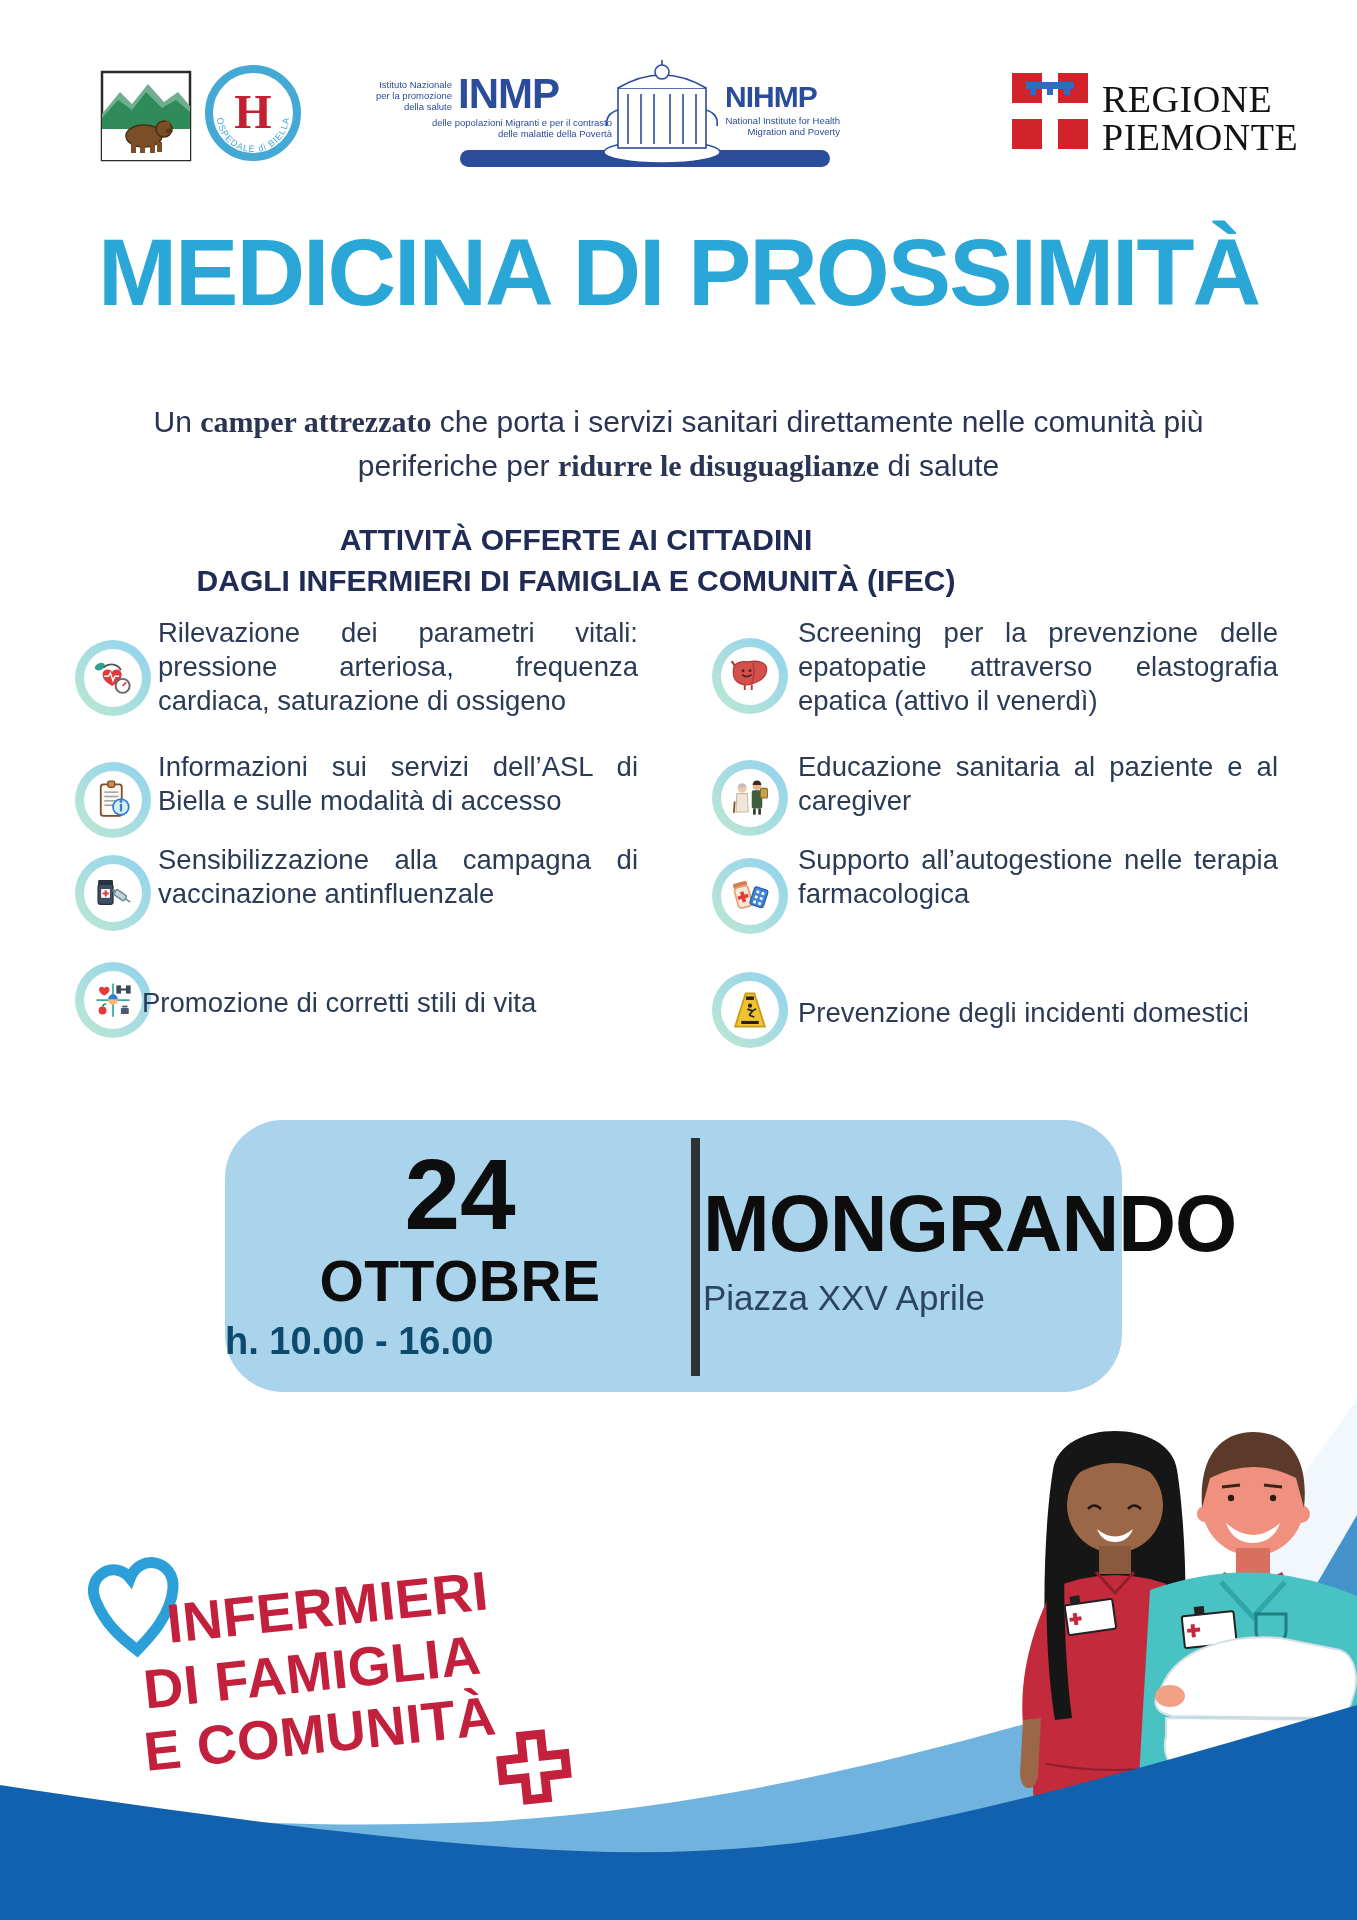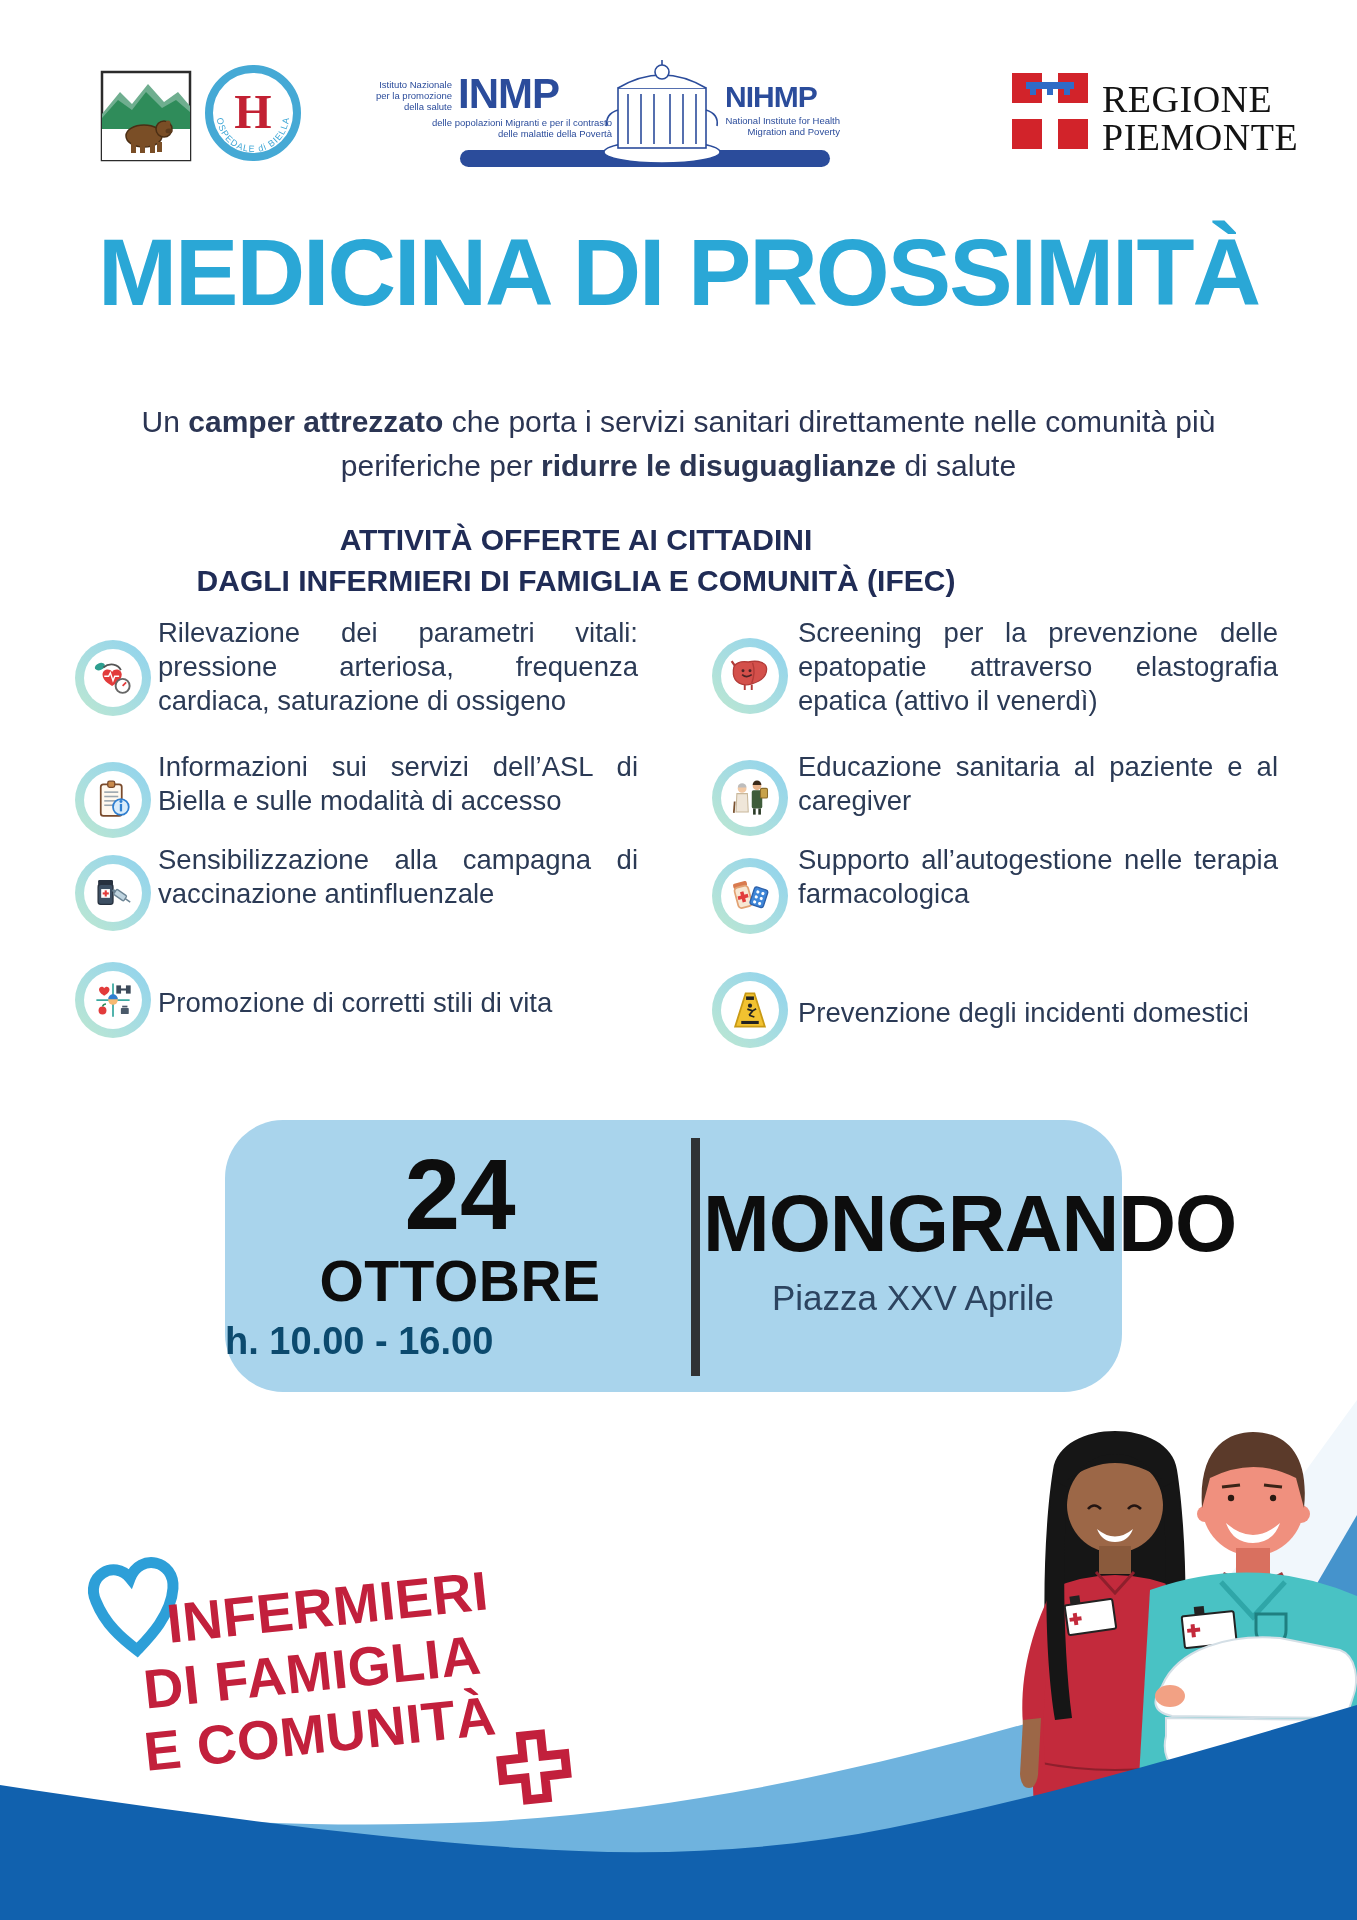--- a/index.html
+++ b/index.html
@@ -9,37 +9,37 @@
 
   
   .asl-text{left:80px;top:166px;color:#3FA7D6;font-size:21px;font-weight:bold;letter-spacing:1.6px;line-height:1.22;}
   .inmp-tiny{font-size:9.5px;color:#2B4C9B;line-height:1.15;text-align:right;}
   .inmp-acro{color:#2B4C9B;font-weight:bold;letter-spacing:-1px;}
   .rp-text{left:1102px;top:80px;color:#141414;font-family:"Liberation Serif",serif;font-size:38px;line-height:1.0;letter-spacing:.5px;}
 
   
   .title{left:0;top:218px;width:1357px;text-align:center;color:#2AA7D6;font-size:95px;font-weight:bold;letter-spacing:-2px;}
   .intro{left:0;top:400px;width:1357px;text-align:center;color:#2B3553;font-size:30px;line-height:1.48;}
-  .intro b{font-weight:bold;}
+  .intro b{font-weight:bold;font-family:Liberation Serif, serif;}
   .act-head{left:0;top:520px;width:1152px;text-align:center;color:#202C56;font-size:30px;font-weight:bold;line-height:1.35;}
 
   
   .ring{width:76px;height:76px;border-radius:50%;background:linear-gradient(225deg,#8FD2EE 0%,#A9DEE0 55%,#BEE8D0 100%);
         display:flex;align-items:center;justify-content:center;}
   .ring .core{width:58px;height:58px;border-radius:50%;background:#fff;display:flex;align-items:center;justify-content:center;}
   .act-text{margin:0;color:#2B3A55;font-size:27.5px;line-height:34px;text-align:justify;text-align-last:left;}
 
   
   .event-box{left:225px;top:1120px;width:897px;height:272px;background:#A9D4EC;border-radius:58px;}
   .ev-day{left:0;top:24px;width:470px;text-align:center;color:#0d0d0d;font-size:100px;font-weight:bold;line-height:1;}
   .ev-month{left:0;top:128px;width:470px;text-align:center;color:#0d0d0d;font-size:57px;font-weight:bold;letter-spacing:.5px;}
   .ev-hours{left:0;top:200px;width:470px;text-align:left;color:#0c4a6e;font-size:38px;font-weight:bold;}
   .ev-divider{left:466px;top:18px;width:9px;height:238px;background:#2F3235;}
   .ev-city{left:478px;top:58px;width:420px;text-align:center;color:#0d0d0d;font-size:80px;font-weight:bold;letter-spacing:-1px;}
-  .ev-venue{left:478px;top:158px;width:420px;text-align:center;color:#2C4460;font-size:35px;}
+  .ev-venue{left:478px;top:158px;width:420px;color:#2C4460;font-size:35px;}
 
   
   .brand{left:118px;top:1598px;transform:rotate(-6deg);transform-origin:left top;color:#C2203C;
          font-size:55px;font-weight:bold;line-height:1.14;letter-spacing:.5px;z-index:6;}
   .brand div{white-space:nowrap;}
   .b1{margin-left:46px;} .b2{margin-left:16px;} .b3{margin-left:10px;}
   .heart-svg{left:70px;top:1548px;z-index:5;}
   .cross-svg{left:492px;top:1725px;z-index:6;}
 
   .bottom-art{left:0;top:1120px;z-index:1;}
@@ -267,21 +267,21 @@
       <circle cx="24" cy="19" r="2.4" fill="#222"></circle>
       <path d="M21,23 L27,25 M27,25 L31,22.5 M27,25 L23,30 M23,30 L29,32" stroke="#222" stroke-width="2" fill="none"></path>
       <rect x="14" y="36.5" width="20" height="3.5" fill="#222"></rect>
     </svg>
       </div>
     </div>
 
   <p class="abs act-text" style="left:158px;top:616px;width:480px">Rilevazione dei parametri vitali: pressione arteriosa, frequenza cardiaca, saturazione di ossigeno</p>
   <p class="abs act-text" style="left:158px;top:750px;width:480px">Informazioni sui servizi dell’ASL di Biella e sulle modalità di accesso</p>
   <p class="abs act-text" style="left:158px;top:843px;width:480px">Sensibilizzazione alla campagna di vaccinazione antinfluenzale</p>
-  <p class="abs act-text" style="left:158px;top:986px;width:480px">Promozione di corretti stili di vita</p>
+  <p class="abs act-text" style="left:142px;top:986px;width:480px">Promozione di corretti stili di vita</p>
 
   <p class="abs act-text" style="left:798px;top:616px;width:480px">Screening per la prevenzione delle epatopatie attraverso elastografia epatica (attivo il venerdì)</p>
   <p class="abs act-text" style="left:798px;top:750px;width:480px">Educazione sanitaria al paziente e al caregiver</p>
   <p class="abs act-text" style="left:798px;top:843px;width:480px">Supporto all’autogestione nelle terapia farmacologica</p>
   <p class="abs act-text" style="left:798px;top:996px;width:480px">Prevenzione degli incidenti domestici</p>
 
   <div class="abs event-box">
     <div class="abs ev-day">24</div>
     <div class="abs ev-month">OTTOBRE</div>
     <div class="abs ev-hours">h. 10.00 - 16.00</div>

